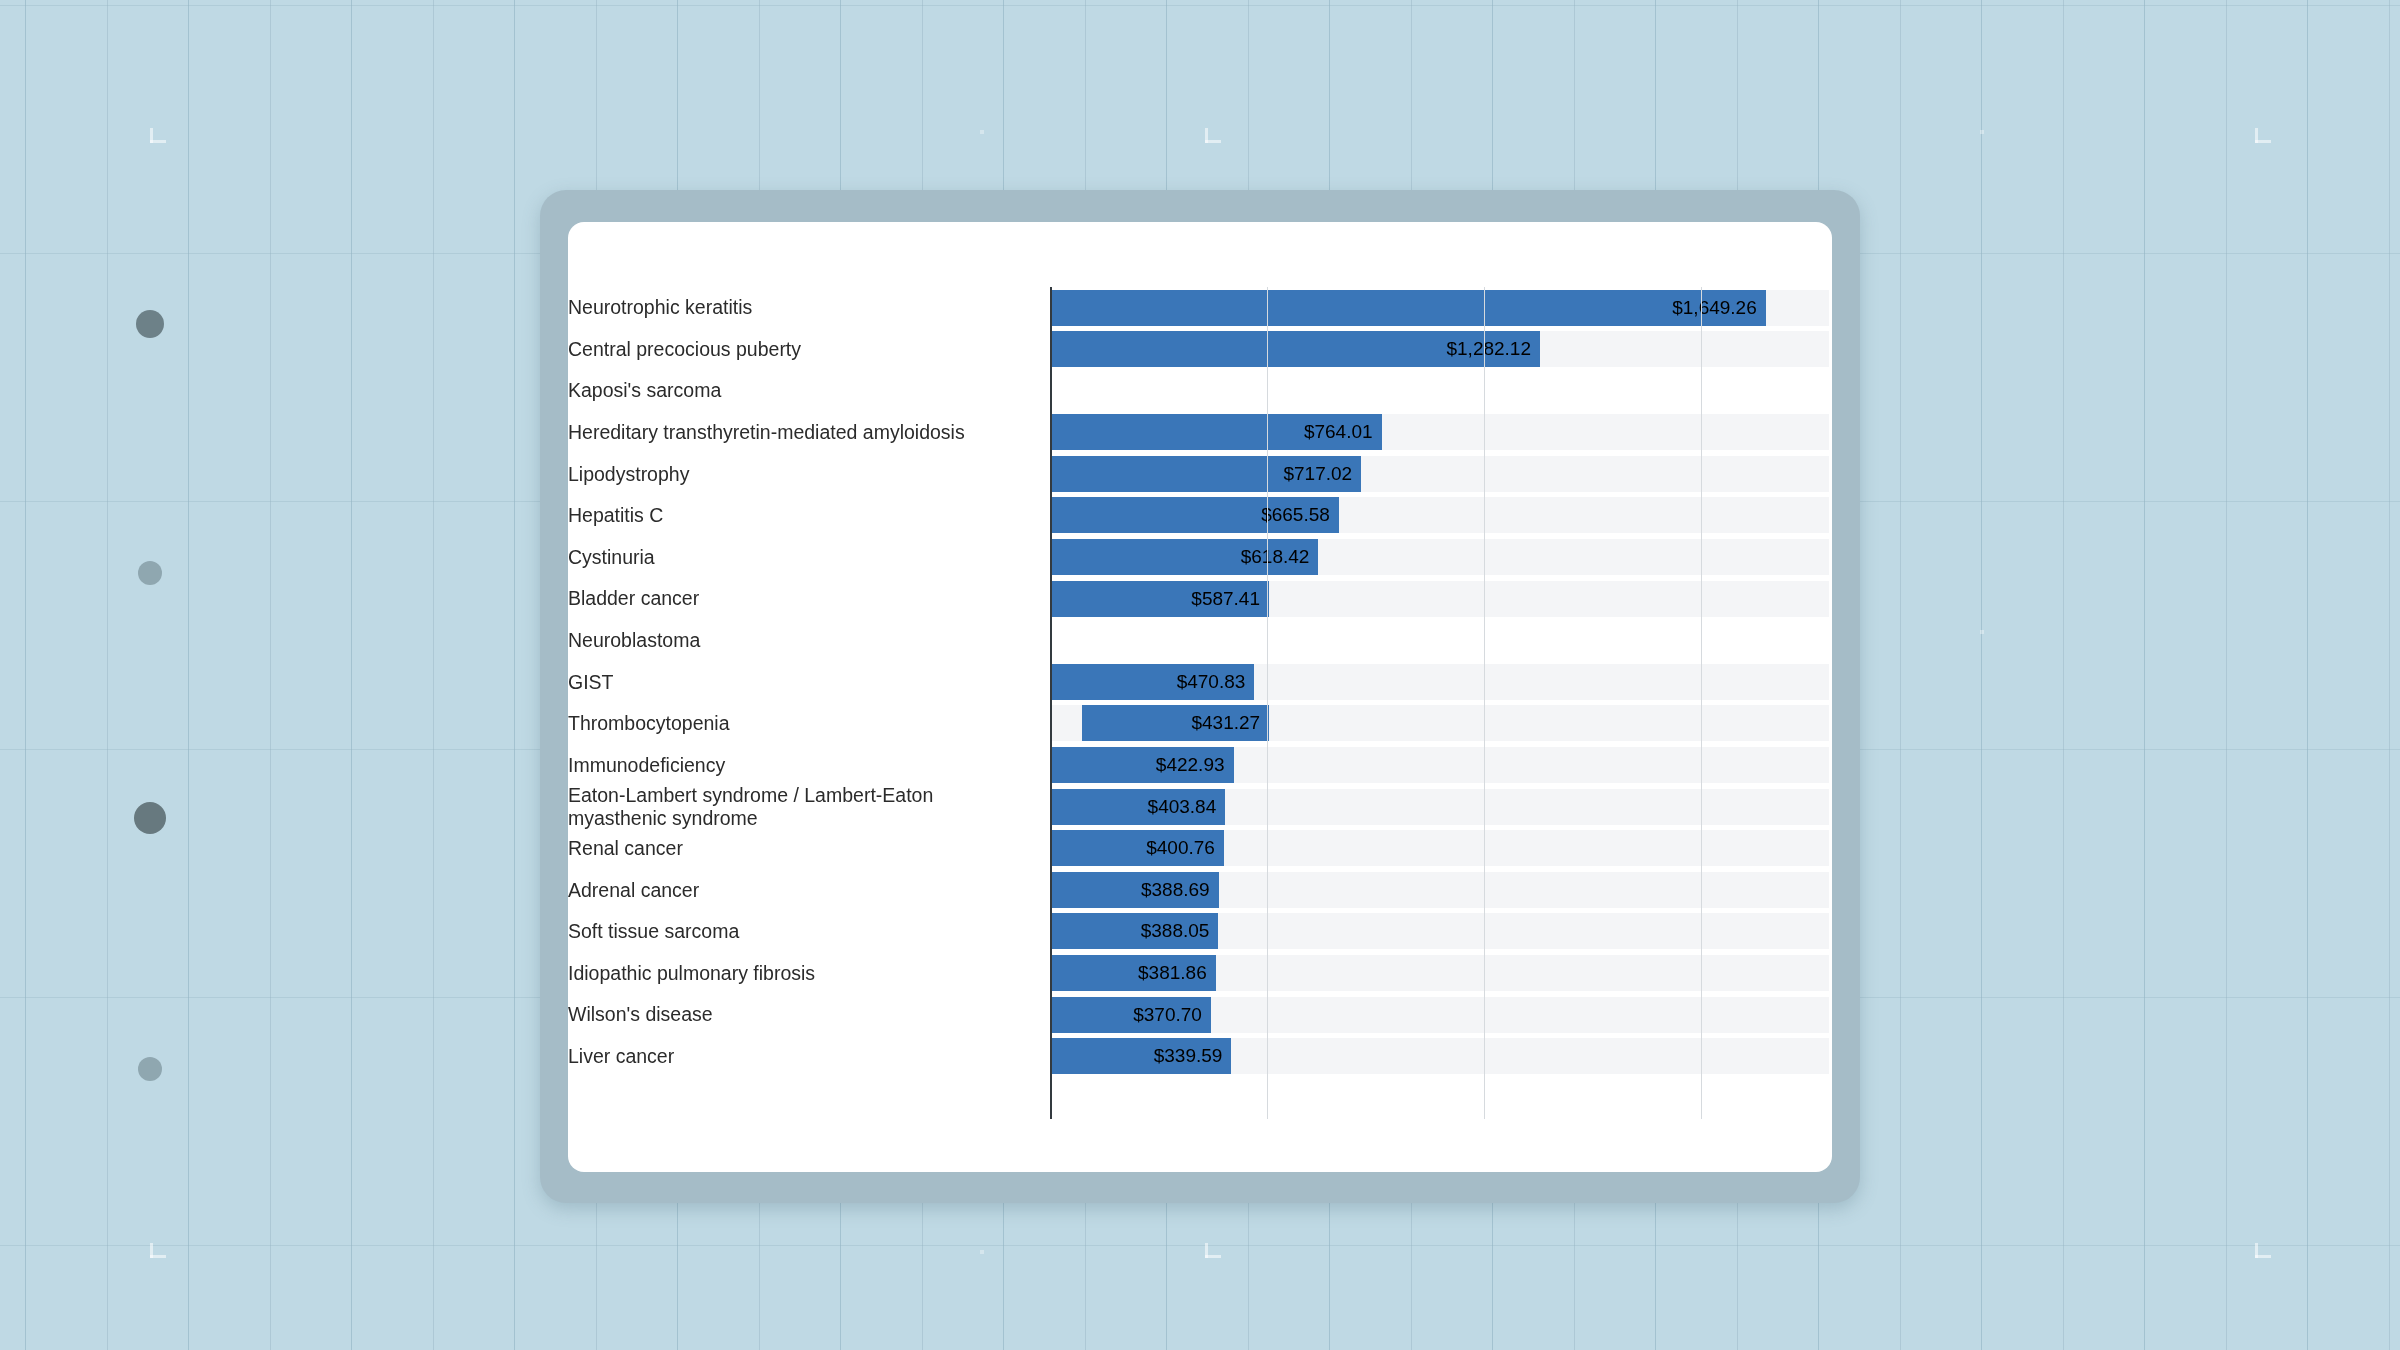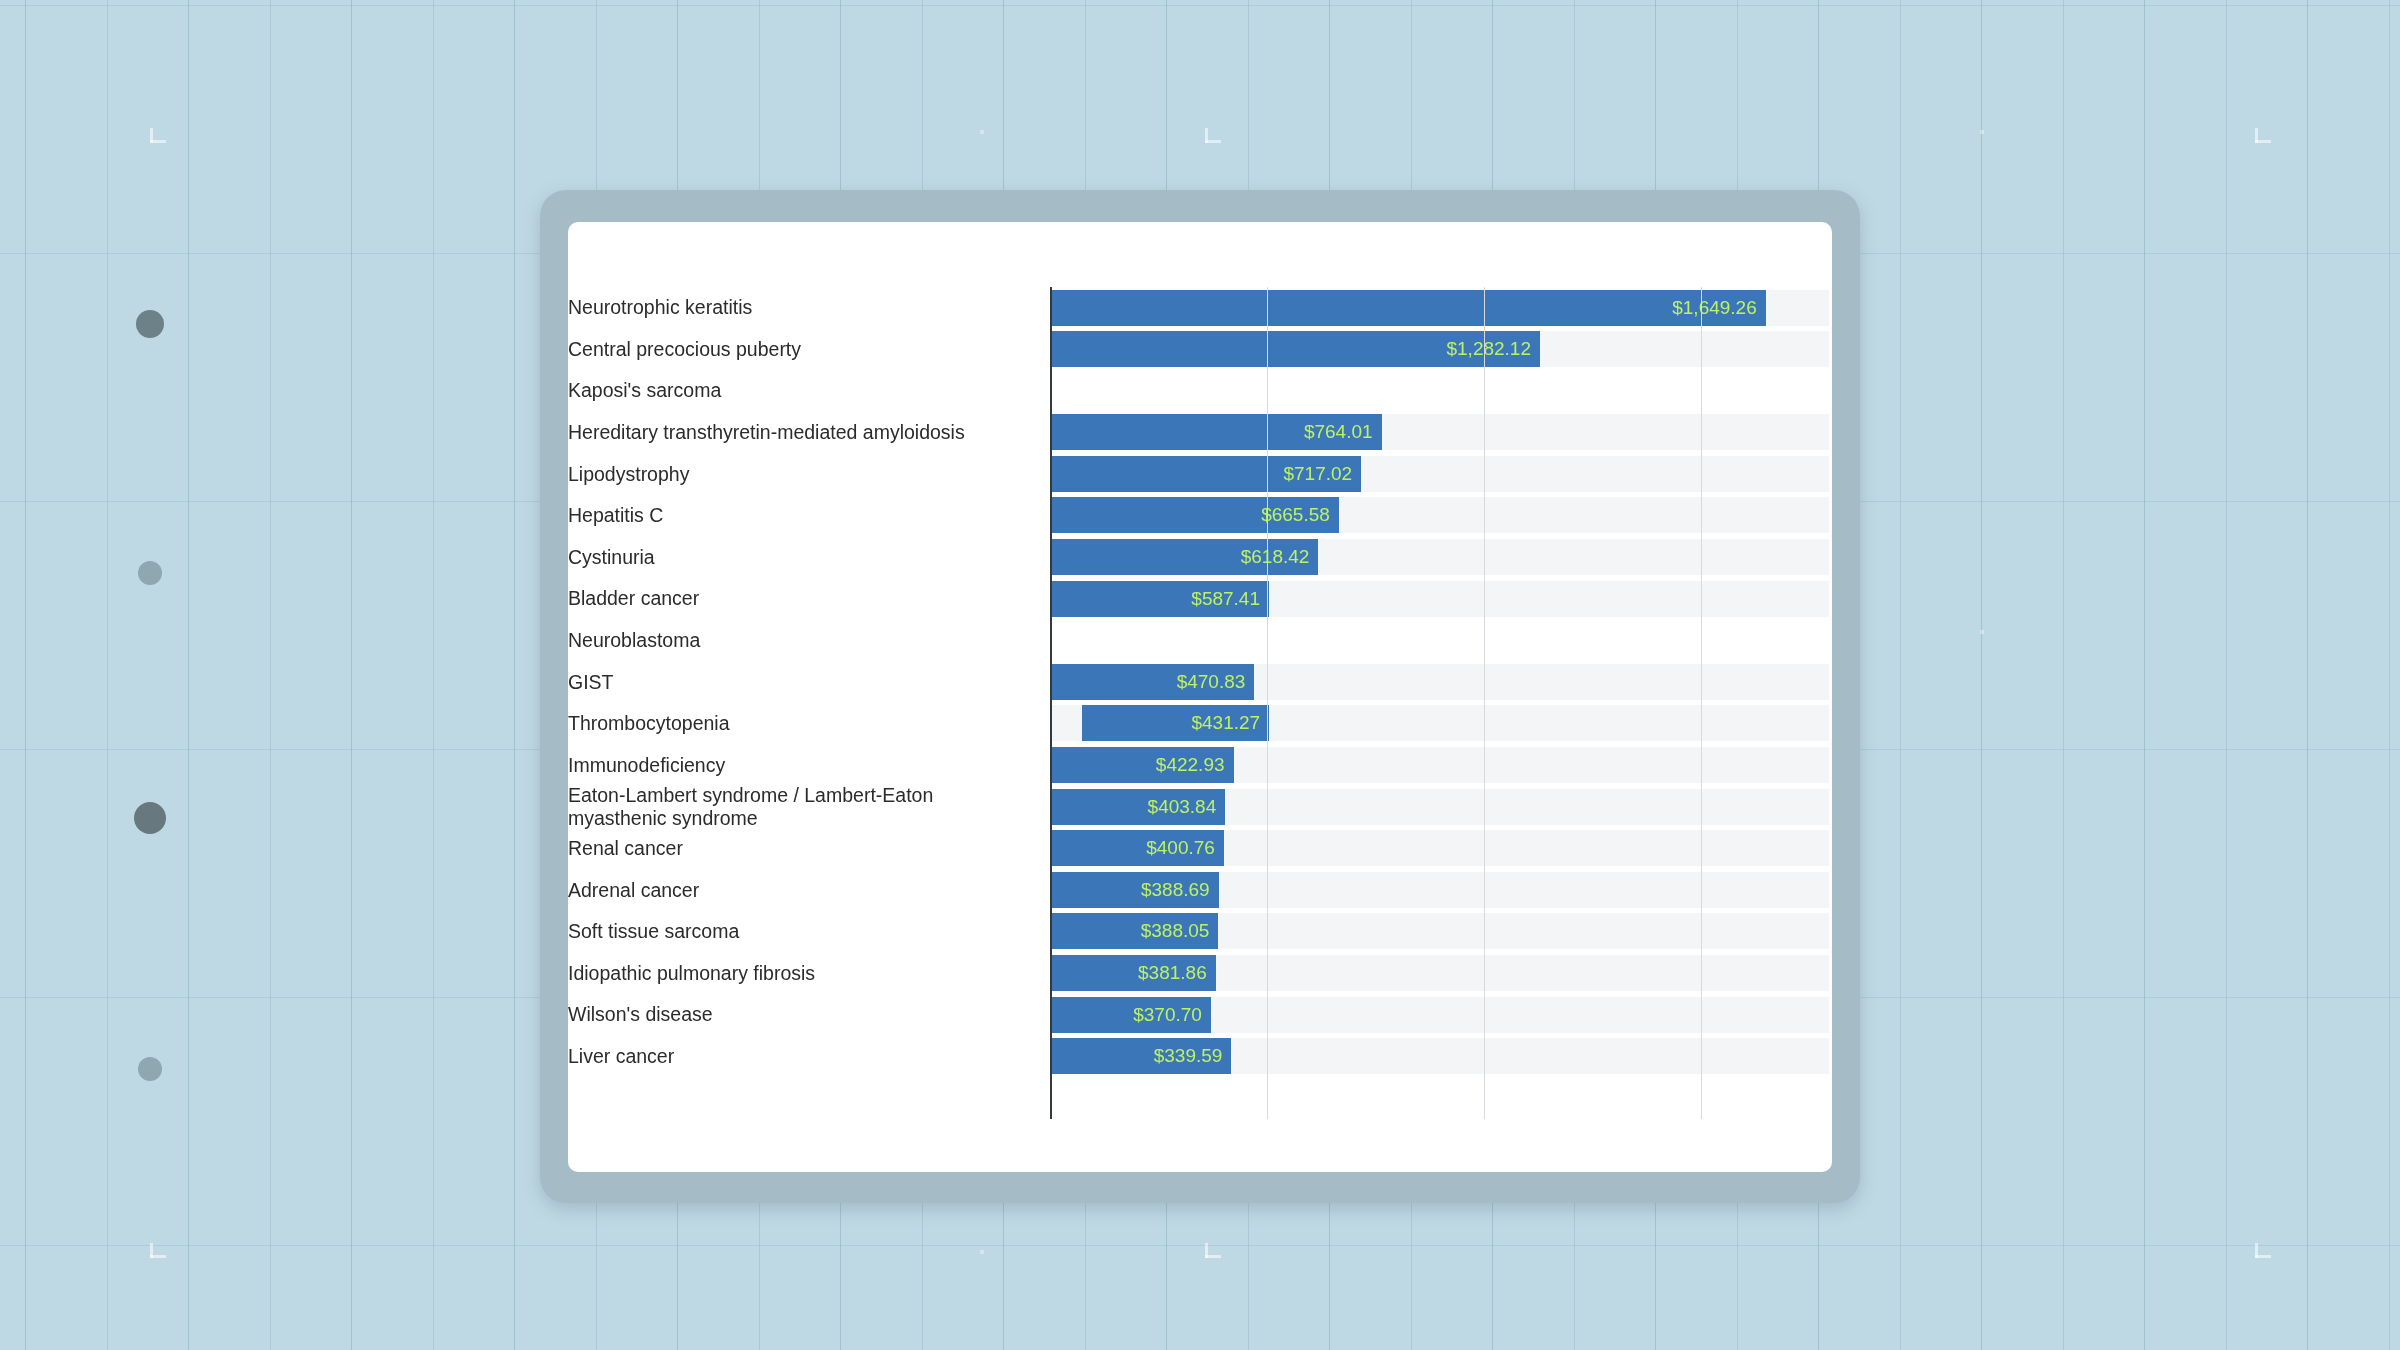--- a/index.html
+++ b/index.html
@@ -63,21 +63,21 @@
     border-radius: 26px;
     box-shadow: 0 6px 18px rgba(80,110,125,0.28);
   }
   #screen {
     position: absolute;
     left: 28px;
     top: 32px;
     width: 1264px;
     height: 950px;
     background: #ffffff;
-    border-radius: 10px;
+    border-radius: 16px;
     overflow: hidden;
   }
 
   
   #chart {
     position: absolute;
     left: 0;
     top: 0;
     right: 0;
     bottom: 0;
@@ -130,21 +130,21 @@
     position: absolute;
     left: 0;
     top: 2.5px;
     height: 36px;
     background: #3a76b8;
     display: flex;
     align-items: center;
     justify-content: flex-end;
   }
   .bar-value {
-    color: #bef264;
+    color: #000000;
     font-size: 19px;
     padding-right: 9px;
     white-space: nowrap;
   }
 
   
   .plot-overlay {
     position: absolute;
     left: 482px;
     top: 65px;

